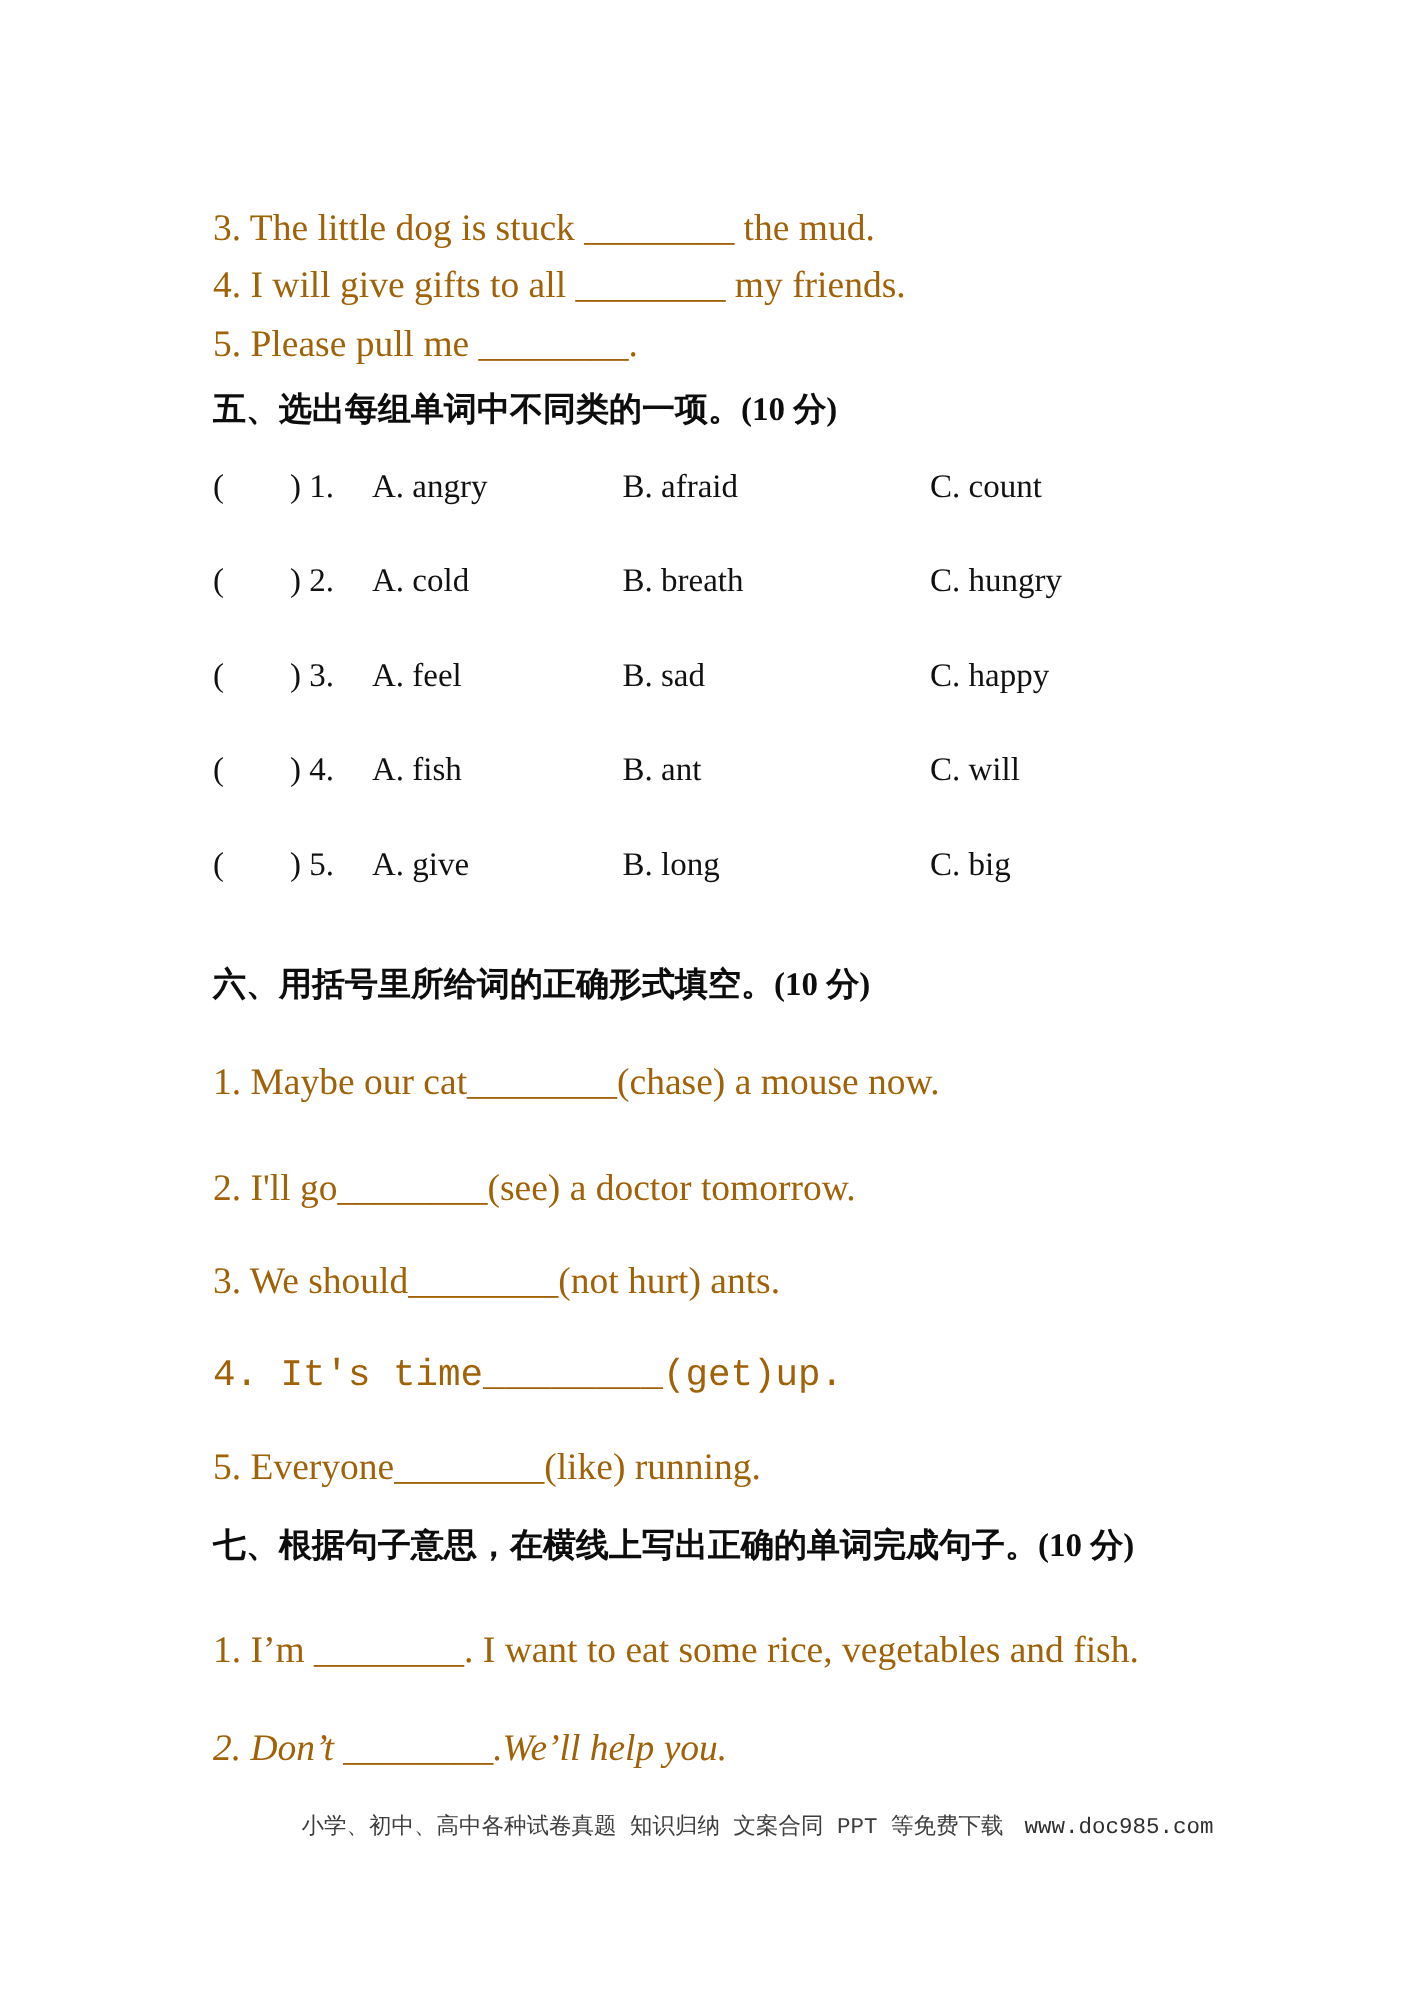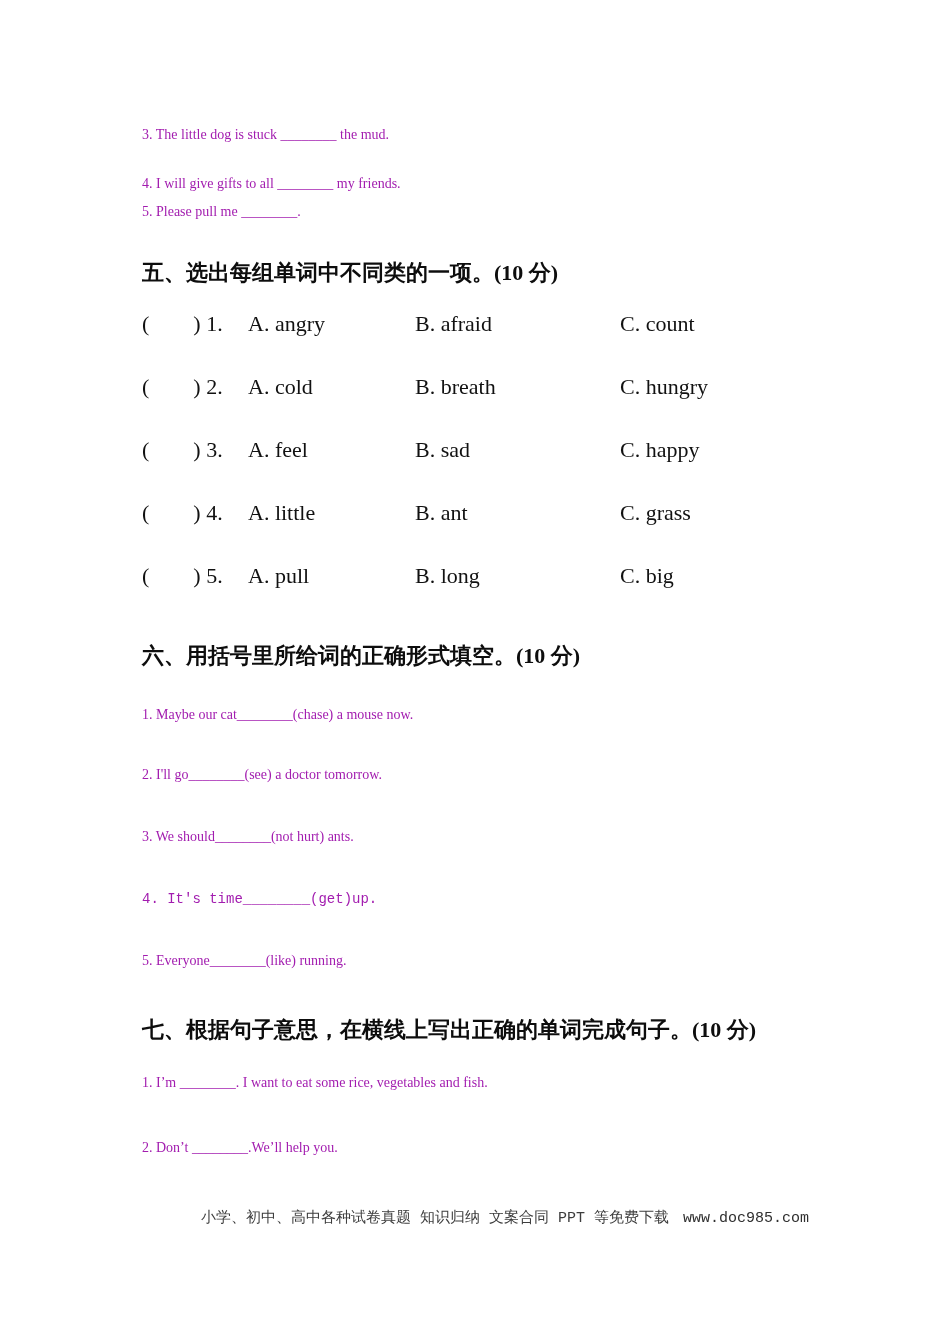--- a/index.html
+++ b/index.html
@@ -11,24 +11,24 @@
     height: 1344px;
     background: #ffffff;
     color: #111111;
     font-family: "Liberation Serif", serif;
     overflow: hidden;
   }
 
   .line {
     position: absolute;
     left: 142px;
-    font-size: 14px;
+    font-size: 25px;
     line-height: 1.2;
     white-space: pre;
-    color: #a21caf;
+    color: #a16207;
   }
 
   .sec-title {
     position: absolute;
     left: 142px;
     font-size: 22px;
     font-weight: 700;
     line-height: 1.25;
     white-space: pre;
     color: #0d0d0d;
@@ -60,21 +60,21 @@
 
   .t6 { top: 624px; }
   .s0 { top: 691px; margin-top: 16px; }
   .s1 { top: 753px; }
   .s2 { top: 815px; }
   .s3 { top: 877px; font-family: Liberation Mono, monospace; }
   .s4 { top: 939px; }
 
   .t7 { top: 998px; }
   .v0 { top: 1061px; }
-  .v1 { top: 1126px; }
+  .v1 { top: 1126px; font-style: italic; }
 
   .footer {
     position: absolute;
     top: 1191px;
     left: 12px;
     width: 100%;
     text-align: center;
     font-size: 15px;
     color: #3d3d3d;
     font-family: Liberation Mono, monospace;
@@ -106,27 +106,27 @@
     <span>C. hungry</span>
   </div>
   <div class="mc-row m2">
     <span>(　　) 3.</span>
     <span>A. feel</span>
     <span>B. sad</span>
     <span>C. happy</span>
   </div>
   <div class="mc-row m3">
     <span>(　　) 4.</span>
-    <span>A. little</span>
+    <span>A. fish</span>
     <span>B. ant</span>
-    <span>C. grass</span>
+    <span>C. will</span>
   </div>
   <div class="mc-row m4">
     <span>(　　) 5.</span>
-    <span>A. pull</span>
+    <span>A. give</span>
     <span>B. long</span>
     <span>C. big</span>
   </div>
 
   <h2 class="sec-title t6">六、用括号里所给词的正确形式填空。(10 分)</h2>
 
   <p class="line s0">1. Maybe our cat________(chase) a mouse now.</p>
   <p class="line s1">2. I'll go________(see) a doctor tomorrow.</p>
   <p class="line s2">3. We should________(not hurt) ants.</p>
   <p class="line s3">4. It's time________(get)up.</p>

